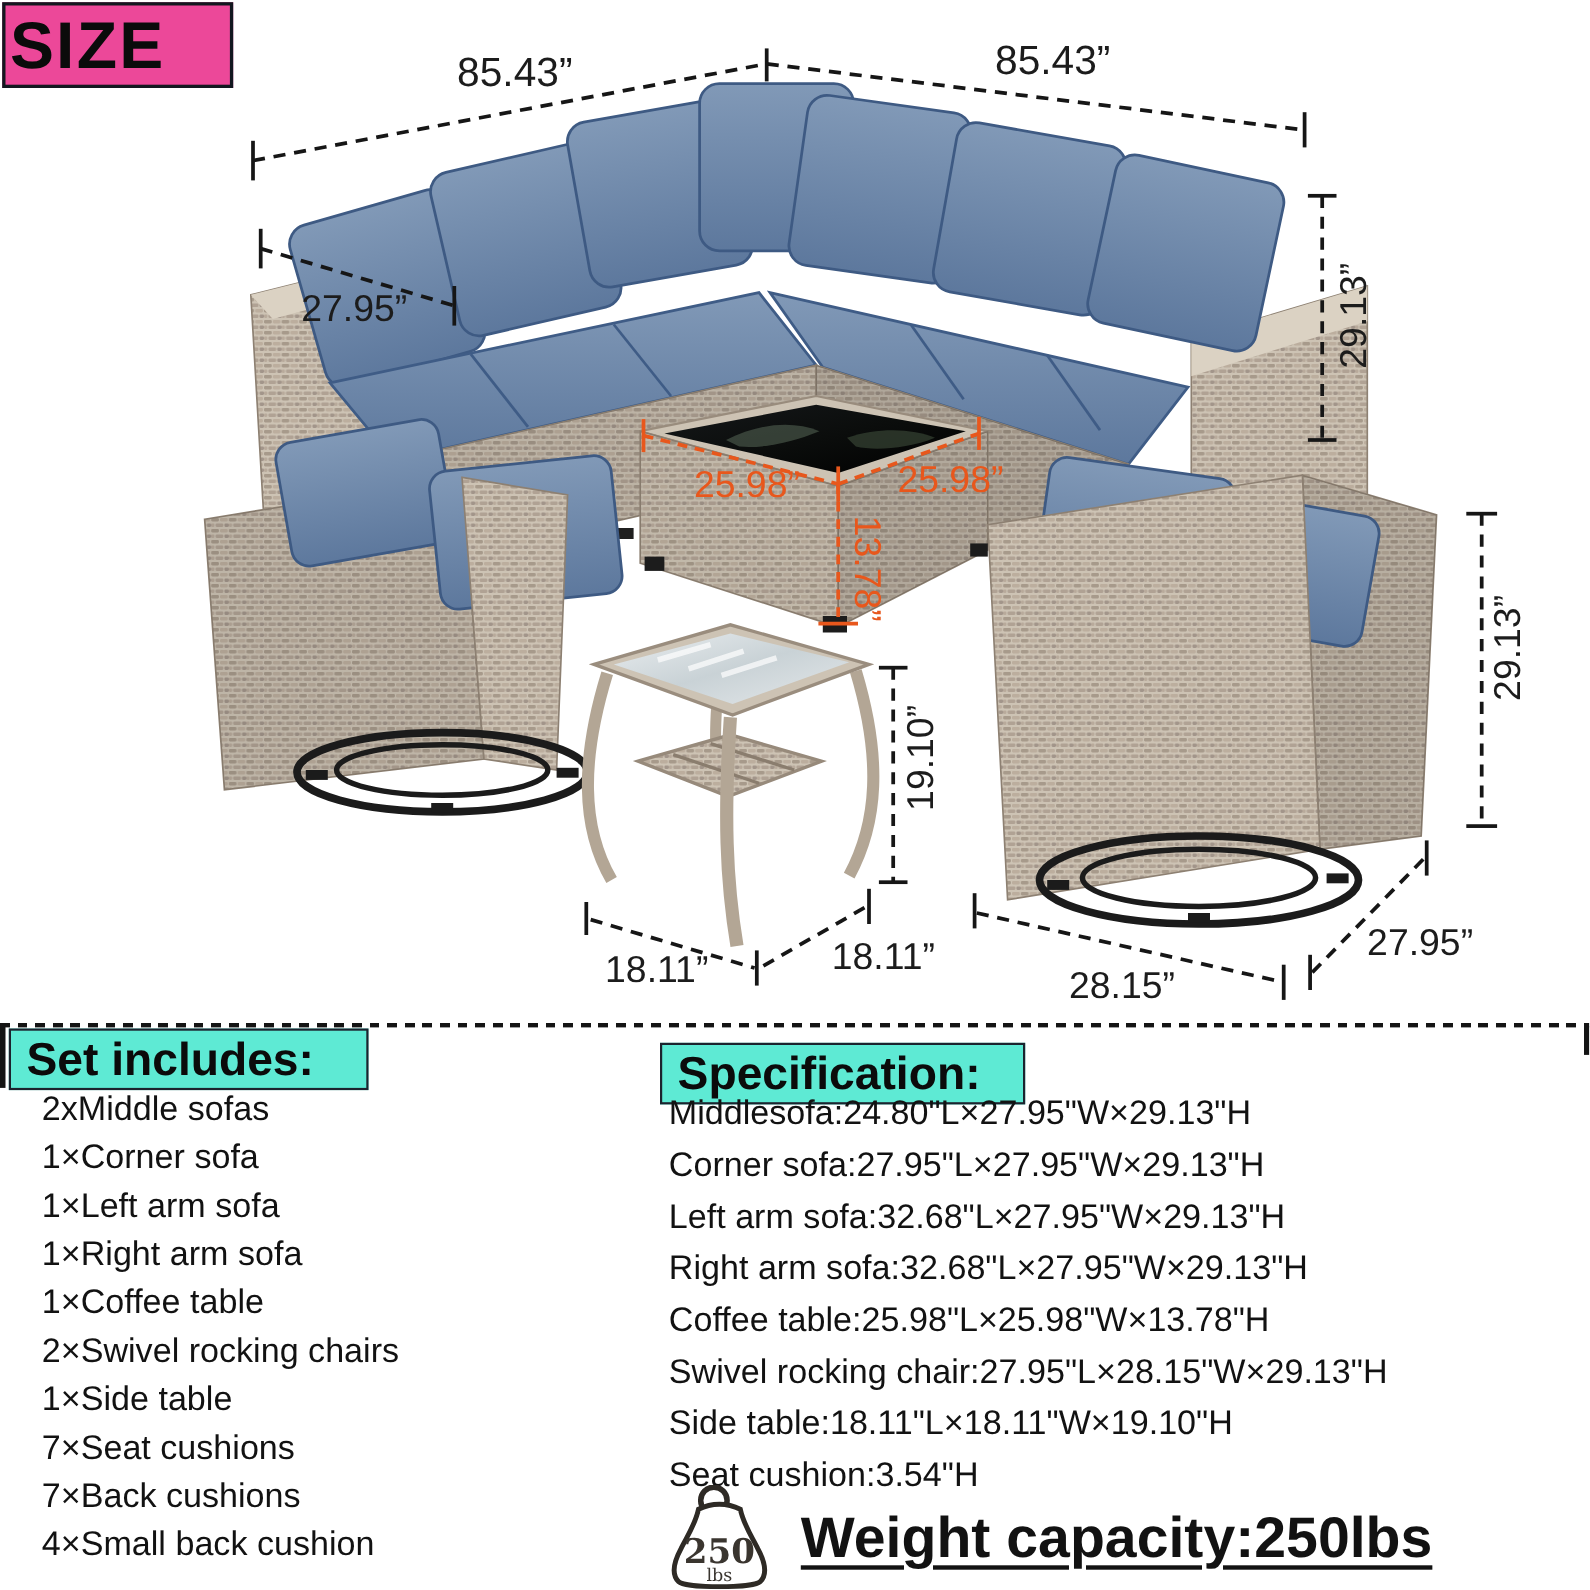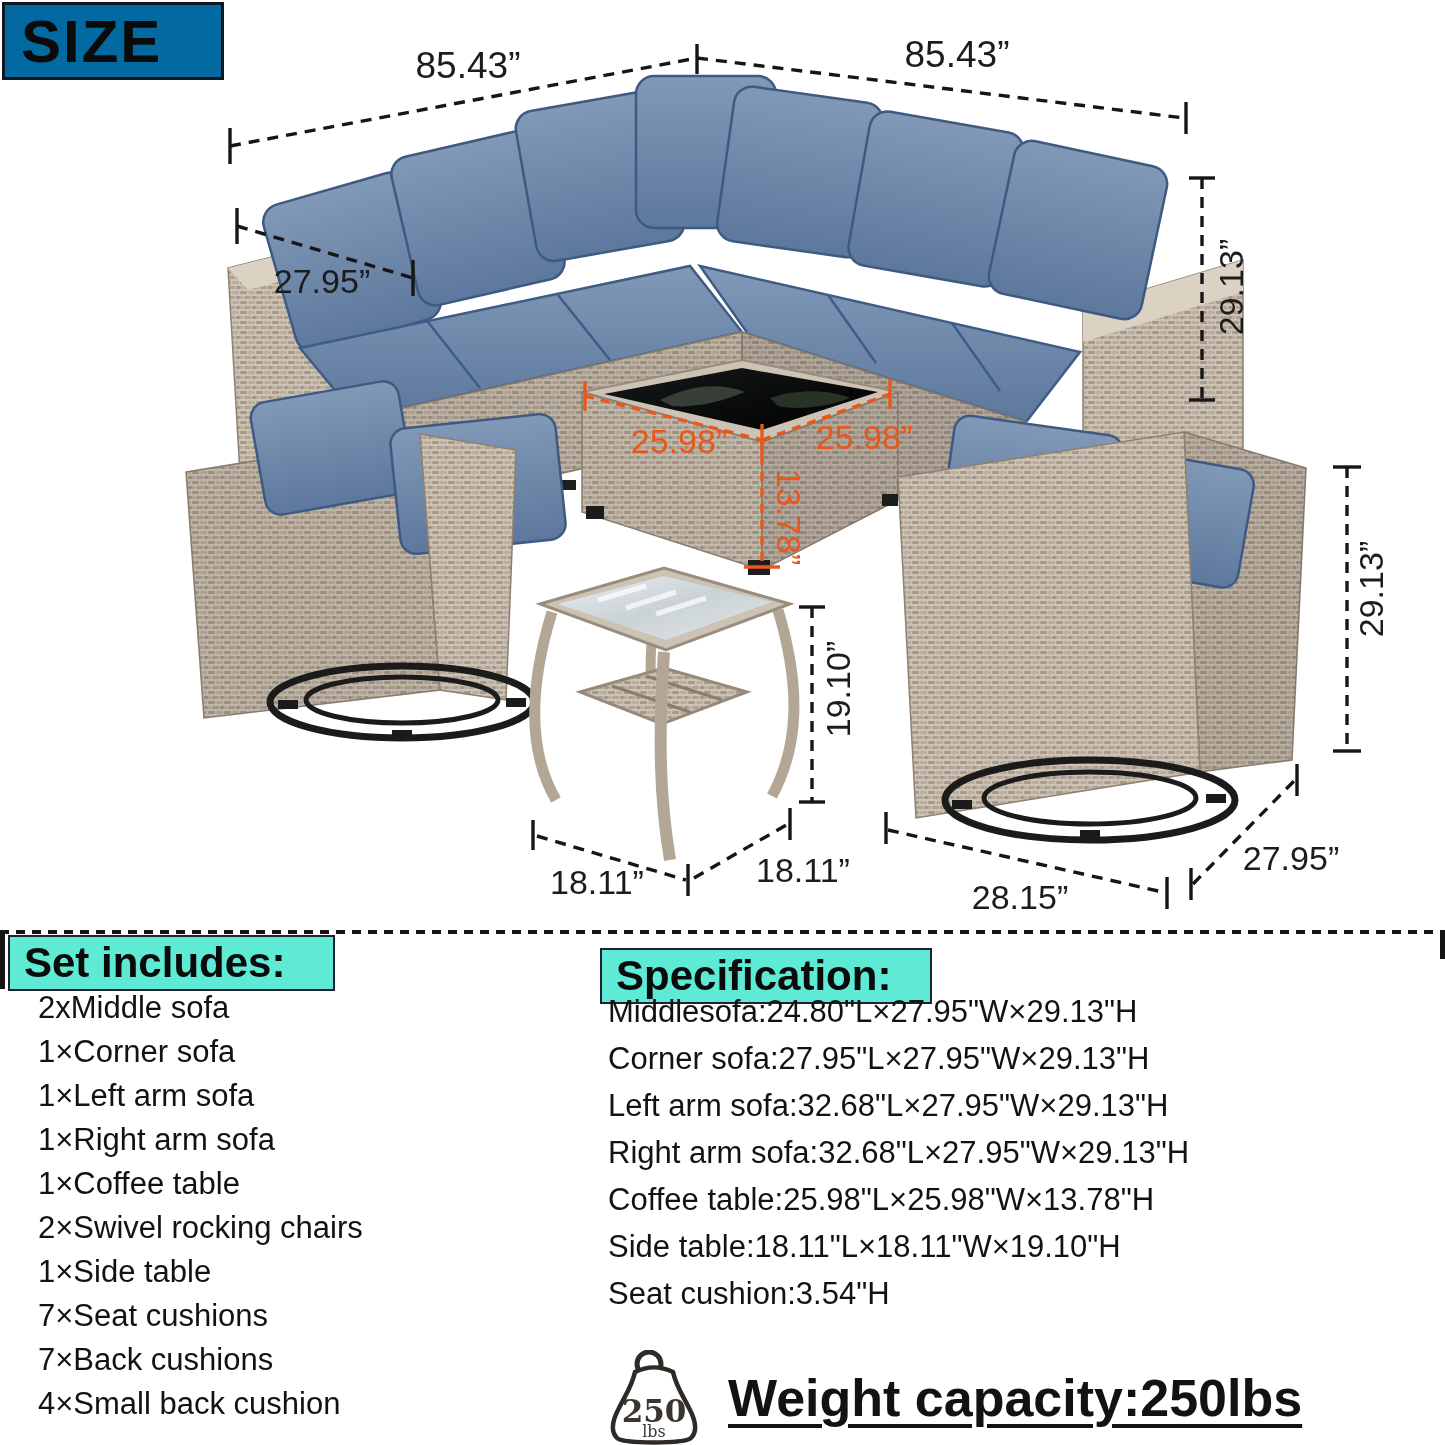--- a/index.html
+++ b/index.html
@@ -1,20 +1,20 @@
 <!DOCTYPE html>
 <html><head>
 <meta charset="utf-8">
 <style>
   html,body{margin:0;padding:0;background:#ffffff;}
   #stage{position:relative;width:1445px;height:1445px;background:#fff;overflow:hidden;
          font-family:"Liberation Sans","DejaVu Sans",sans-serif;color:#161616;}
   
-  .size-box{position:absolute;left:2px;top:2px;width:200px;height:72px;background:#0369a1;
-            border:3px solid #12171f;display:flex;align-items:center;padding-left:16px;box-sizing:content-box;}
+  .size-box{position:absolute;left:2px;top:2px;width:200px;height:72px;background:#ec4899;
+            border:3px solid #12171f;display:flex;align-items:center;padding-left:4px;box-sizing:content-box;}
   .size-box span{font-size:60px;font-weight:bold;letter-spacing:2px;color:#0b0b0b;}
   
   #photo{position:absolute;left:0;top:0;width:1445px;height:930px;}
   
   .dl{position:absolute;transform:translate(-50%,-50%);font-size:34px;color:#1c1c1c;white-space:nowrap;}
   .dl.big{font-size:37px;}
   .dl.orange{color:#e8571c;}
   .dl.rot-ccw{transform:translate(-50%,-50%) rotate(-90deg);}
   .dl.rot-cw{transform:translate(-50%,-50%) rotate(90deg);}
   
@@ -272,38 +272,39 @@
     <div class="edge-bar-r"></div>
 
     <div class="hdr set">
       <span>Set includes:</span>
     </div>
     <div class="hdr spec">
       <span>Specification:</span>
     </div>
 
     <div class="col left">
-      <div class="li">2xMiddle sofa</div>
+      <div class="li">2xMiddle sofas</div>
       <div class="li">1×Corner sofa</div>
       <div class="li">1×Left arm sofa</div>
       <div class="li">1×Right arm sofa</div>
       <div class="li">1×Coffee table</div>
       <div class="li">2×Swivel rocking chairs</div>
       <div class="li">1×Side table</div>
       <div class="li">7×Seat cushions</div>
       <div class="li">7×Back cushions</div>
       <div class="li">4×Small back cushion</div>
     </div>
 
     <div class="col right">
       <div class="li">Middlesofa:24.80"L×27.95"W×29.13"H</div>
       <div class="li">Corner sofa:27.95"L×27.95"W×29.13"H</div>
       <div class="li">Left arm sofa:32.68"L×27.95"W×29.13"H</div>
       <div class="li">Right arm sofa:32.68"L×27.95"W×29.13"H</div>
       <div class="li">Coffee table:25.98"L×25.98"W×13.78"H</div>
+      <div class="li">Swivel rocking chair:27.95"L×28.15"W×29.13"H</div>
       <div class="li">Side table:18.11"L×18.11"W×19.10"H</div>
       <div class="li">Seat cushion:3.54"H</div>
     </div>
 
     <div class="kettle">
       <svg width="92" height="95" viewBox="0 0 92 95" xmlns="http://www.w3.org/2000/svg">
         <circle cx="41" cy="14" r="12" fill="#ffffff" stroke="#2e2a25" stroke-width="5"></circle>
         <path d="M27,22 C24,36 17,46 11,58 C4,71 3,82 9,88 C15,94 77,94 83,88 C89,82 88,71 81,58 C75,46 68,36 65,22 C53,16 39,16 27,22 Z" fill="#ffffff" stroke="#2e2a25" stroke-width="4.5"></path>
       </svg>
       <div class="v">250</div>

